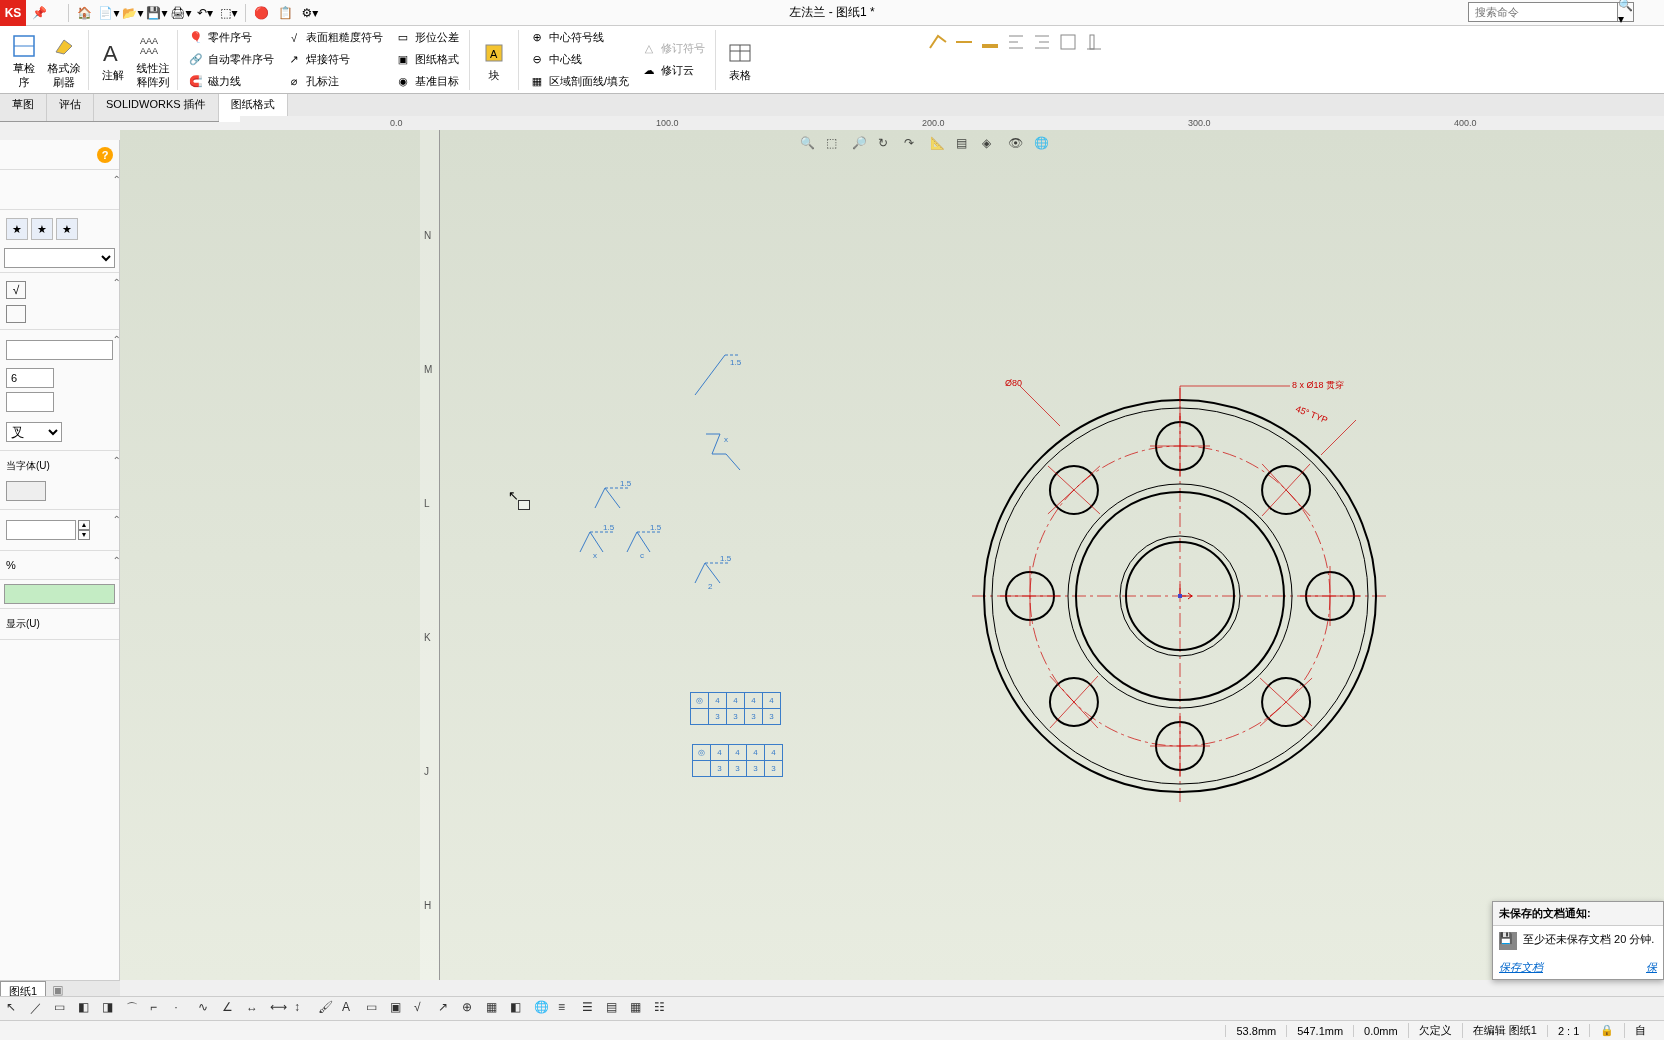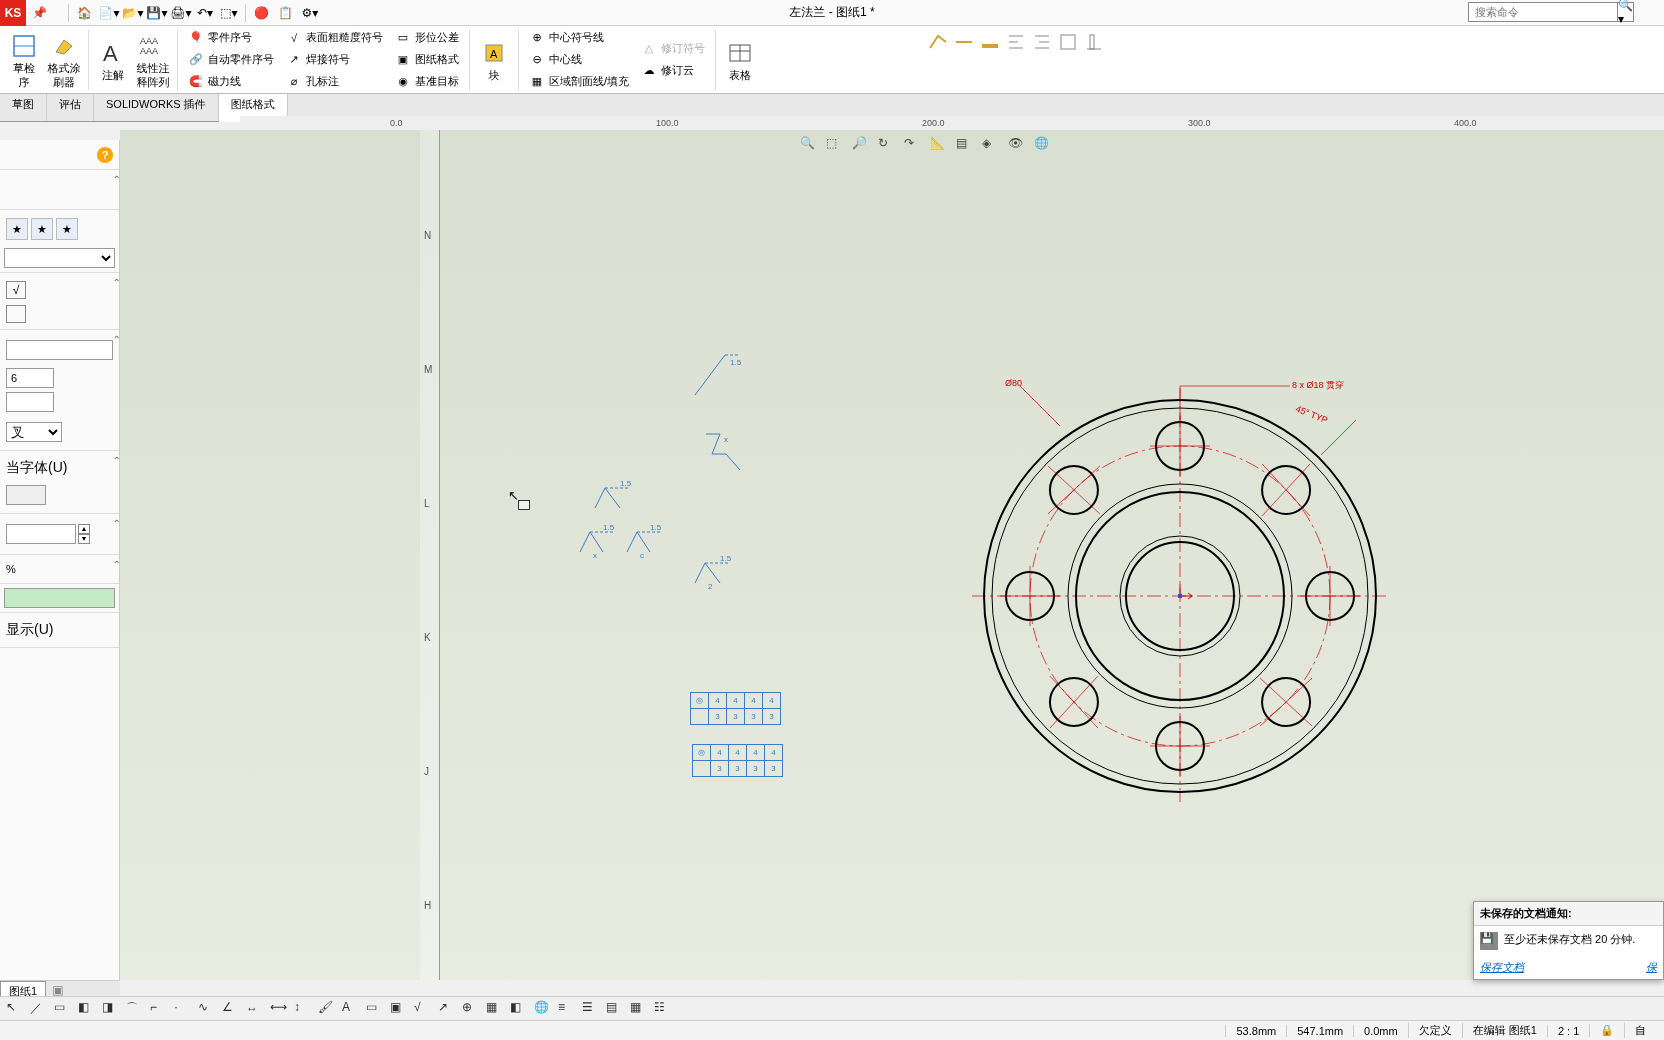--- a/index.html
+++ b/index.html
@@ -42,21 +42,21 @@
     
     .left-panel { position:absolute; left:0; top:140px; width:120px; bottom:60px; background:#fafafa; border-right:1px solid #ccc; }
     .panel-header { height:30px; border-bottom:1px solid #ddd; display:flex; align-items:center; justify-content:flex-end; padding:0 6px; }
     .help-circle { width:16px; height:16px; border-radius:50%; background:#ffa500; color:#fff; display:flex; align-items:center; justify-content:center; font-size:11px; font-weight:bold; }
     .panel-section { border-bottom:1px solid #ddd; padding:4px; }
     .panel-icons { display:flex; gap:3px; padding:4px 2px; }
     .panel-icon-btn { width:22px; height:22px; border:1px solid #bbb; background:#e8eef8; display:flex; align-items:center; justify-content:center; font-size:11px; }
     .panel-dropdown { width:100%; height:20px; border:1px solid #999; background:#fff; margin-top:4px; }
     .collapse-toggle { position:absolute; right:-2px; font-size:10px; color:#666; }
     .panel-input { width:48px; height:20px; border:1px solid #999; padding:0 4px; font-size:11px; }
-    .panel-checkbox { font-size:14px; padding:4px 2px; }
+    .panel-checkbox { font-size:10px; padding:4px 2px; }
     .panel-green { width:100%; height:20px; background:#c4ecc4; border:1px solid #999; }
     
     
     .canvas-wrap { position:absolute; left:120px; top:130px; right:0; bottom:60px; background:linear-gradient(180deg,#d8ded0 0%,#e8ece0 100%); overflow:hidden; }
     .vruler { position:absolute; left:300px; top:0; bottom:0; width:20px; background:rgba(255,255,255,0.3); border-right:1px solid #999; }
     .vruler-label { position:absolute; left:4px; font-size:10px; color:#555; }
     .view-toolbar { position:absolute; left:680px; top:6px; display:flex; gap:6px; }
     .view-btn { width:20px; height:18px; cursor:pointer; opacity:.7; }
     
     .cursor { position:absolute; left:388px; top:358px; font-size:13px; }
@@ -75,21 +75,21 @@
     .flange svg line.cl { stroke:#c00; stroke-width:0.7; stroke-dasharray:14 4 3 4; }
     .flange svg line.dim { stroke:#c00; stroke-width:0.7; }
     .flange svg text.dim { fill:#c00; font-size:9px; }
     .flange svg line.holecl { stroke:#c00; stroke-width:0.7; }
     
     
     .minitbl { position:absolute; border-collapse:collapse; }
     .minitbl td { border:1px solid #3b7dc9; width:18px; height:16px; font-size:8px; text-align:center; color:#3b7dc9; }
     
     
-    .notif { position:absolute; right:0; bottom:60px; width:191px; background:#fff; border:1px solid #999; box-shadow:0 2px 6px rgba(0,0,0,.3);margin-left:29px; }
+    .notif { position:absolute; right:0; bottom:60px; width:172px; background:#fff; border:1px solid #999; box-shadow:0 2px 6px rgba(0,0,0,.3);margin-left:29px; }
     .notif-head { font-weight:bold; padding:4px 6px; font-size:11px; background:#f4f4f4; border-bottom:1px solid #ccc; }
     .notif-body { padding:6px; font-size:11px; display:flex; align-items:flex-start; gap:6px; }
     .notif-icon { width:18px; height:18px; background:#888; }
     .notif-foot { padding:4px 6px; display:flex; justify-content:space-between;font-style:italic; }
     .notif-foot a { color:#06c; text-decoration:underline; font-size:11px; cursor:pointer; }
     
     
     .sheet-tabs { position:absolute; left:0; bottom:40px; height:20px; display:flex; background:#e8e8e8; width:120px; border-top:1px solid #ccc; }
     .sheet-tab { padding:2px 8px; font-size:11px; background:#fff; border:1px solid #999; border-bottom:none; }
     .sheet-add { padding:2px 6px; color:#888; }

